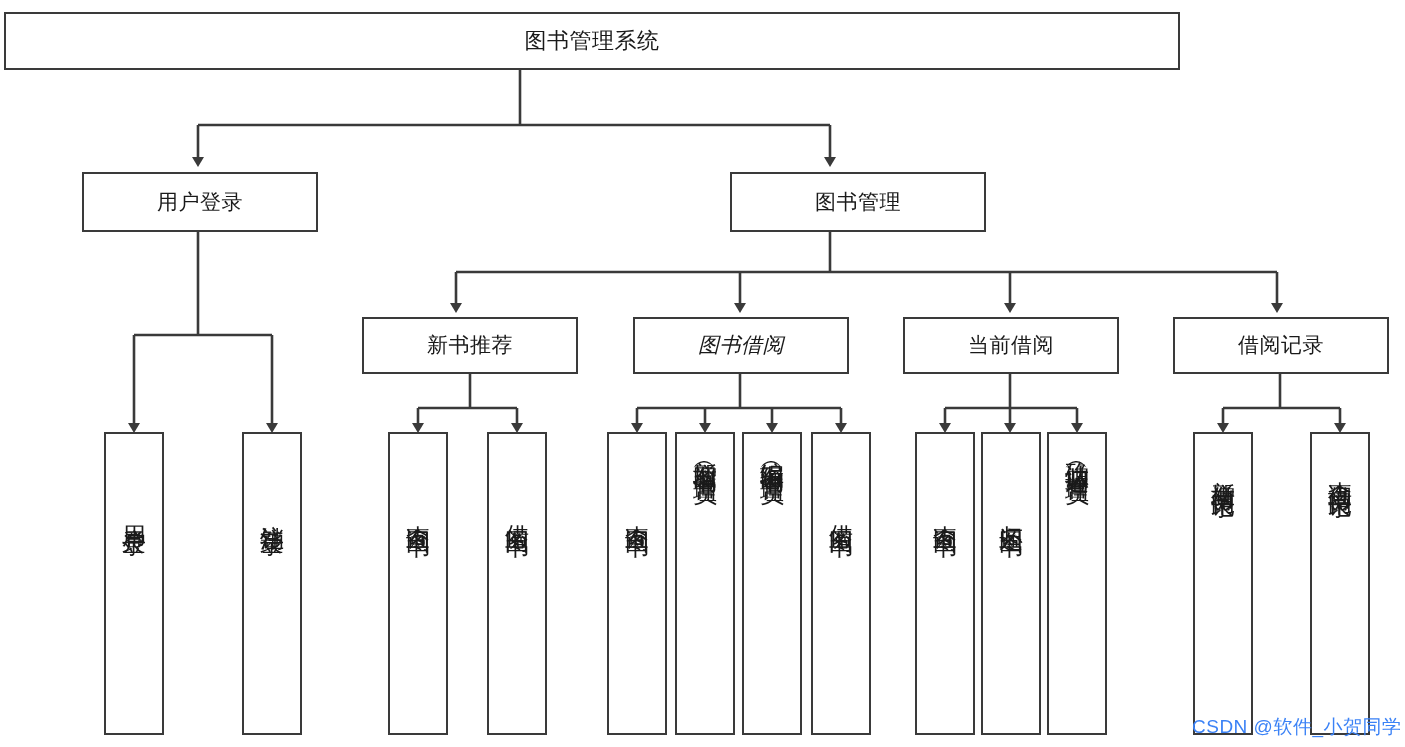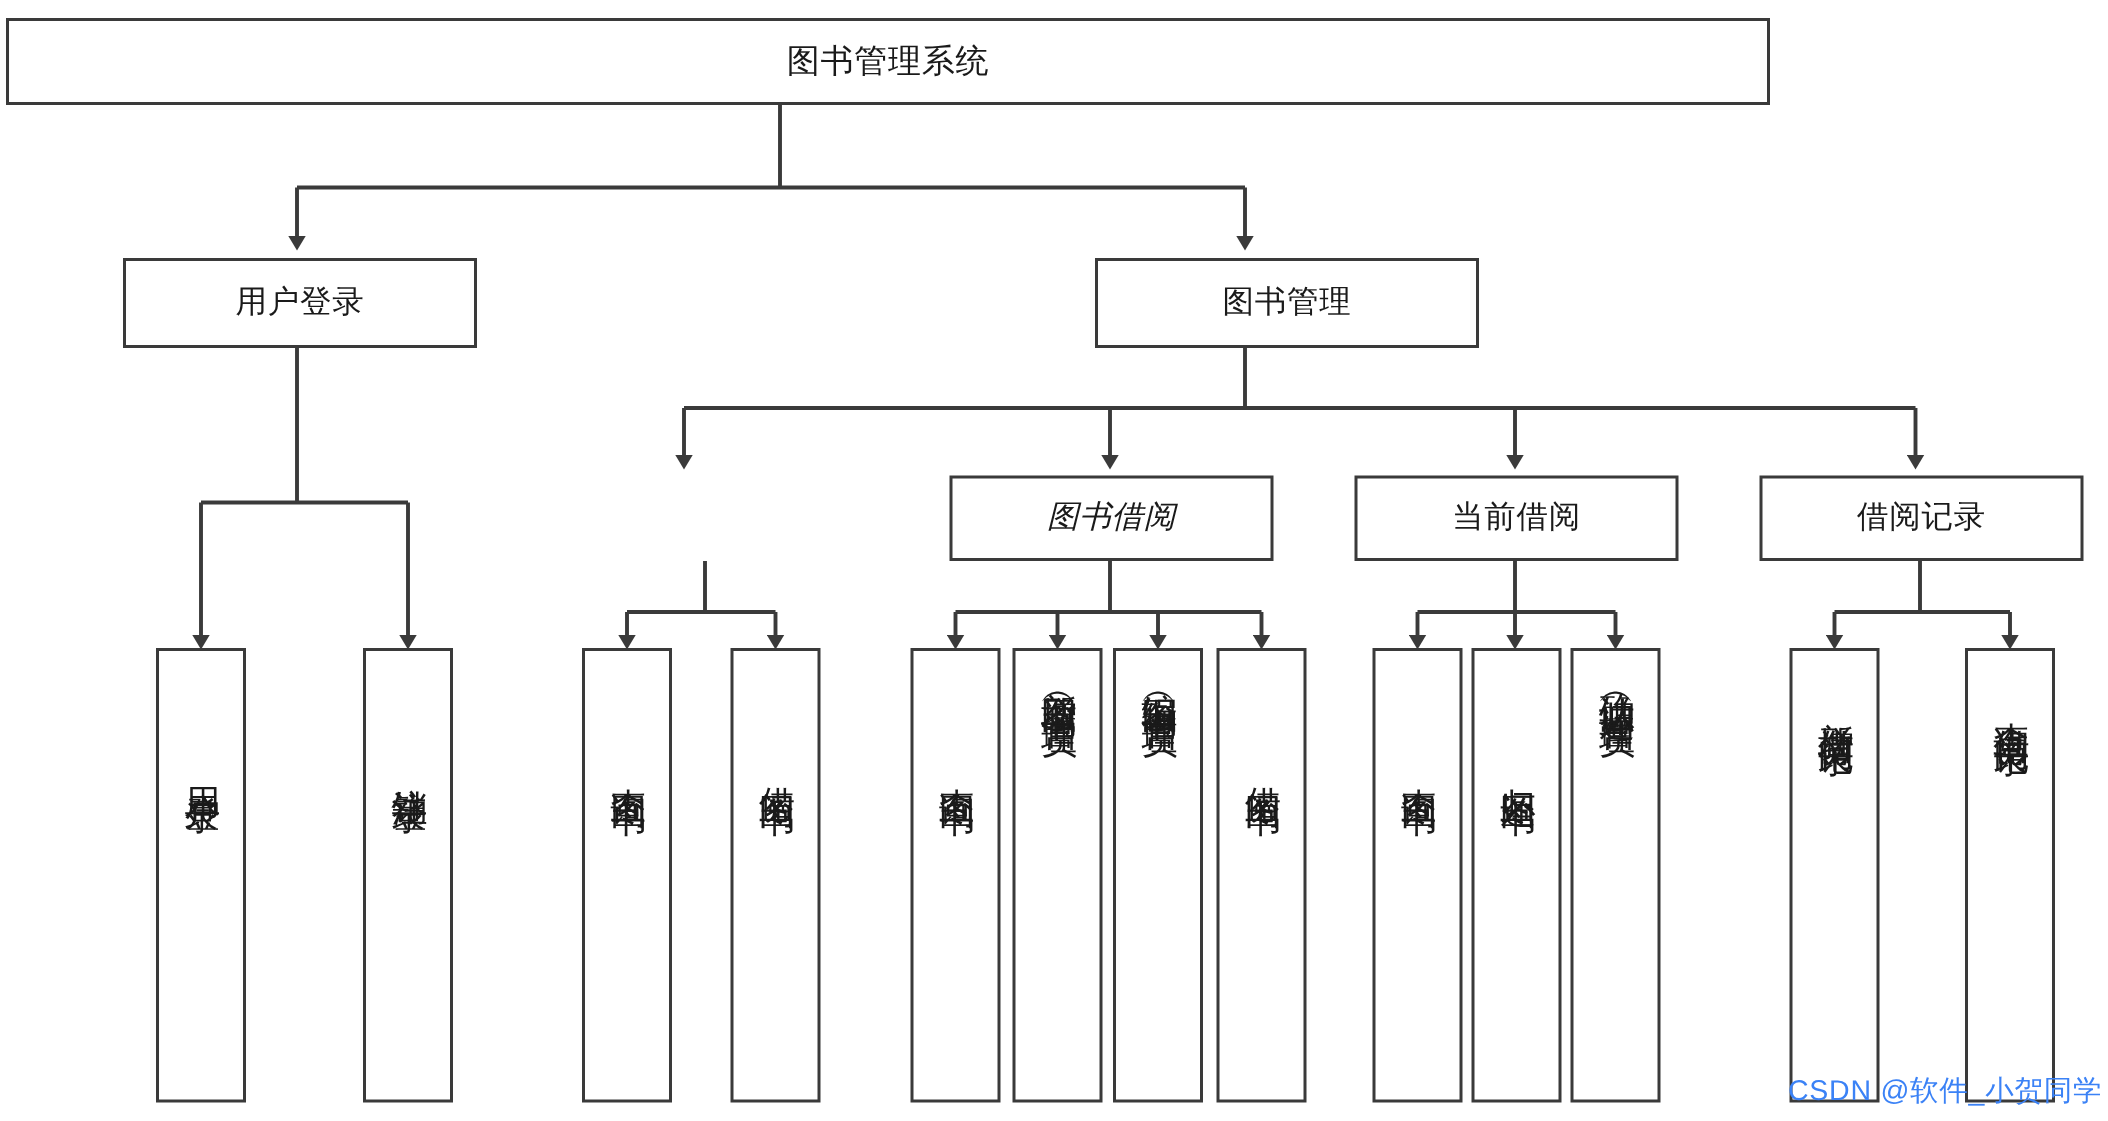--- a/index.html
+++ b/index.html
@@ -128,20 +128,23 @@
     <span class="label">图书管理系统</span>
   </div>
 
   <div class="node horiz" style="left:82px; top:172px; width:236px; height:60px;">
     <span class="label">用户登录</span>
   </div>
   <div class="node horiz" style="left:712px; top:172px; width:256px; height:60px;margin-left:18px;">
     <span class="label">图书管理</span>
   </div>
 
+  <div class="node horiz" style="left:362px; top:317px; width:216px; height:57px;">
+    <span class="label">新书推荐</span>
+  </div>
   <div class="node horiz" style="left:633px; top:317px; width:216px; height:57px;font-style:italic;">
     <span class="label">图书借阅</span>
   </div>
   <div class="node horiz" style="left:903px; top:317px; width:216px; height:57px;">
     <span class="label">当前借阅</span>
   </div>
   <div class="node horiz" style="left:1173px; top:317px; width:216px; height:57px;">
     <span class="label">借阅记录</span>
   </div>
 

